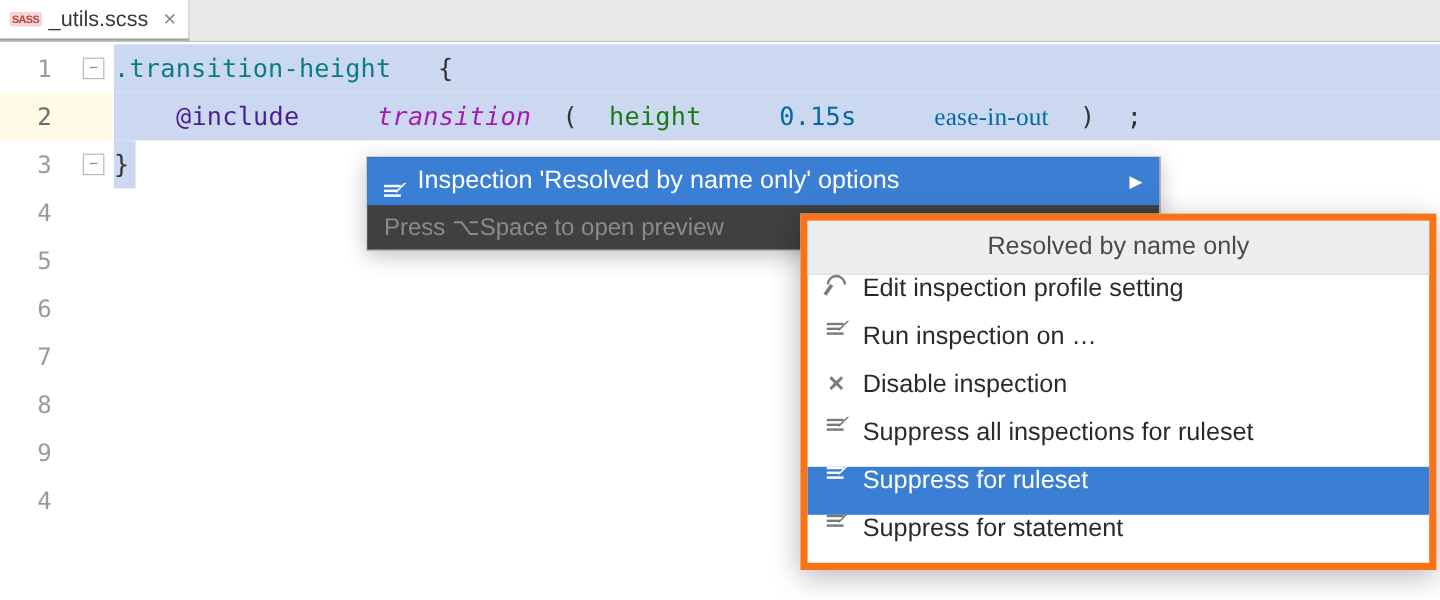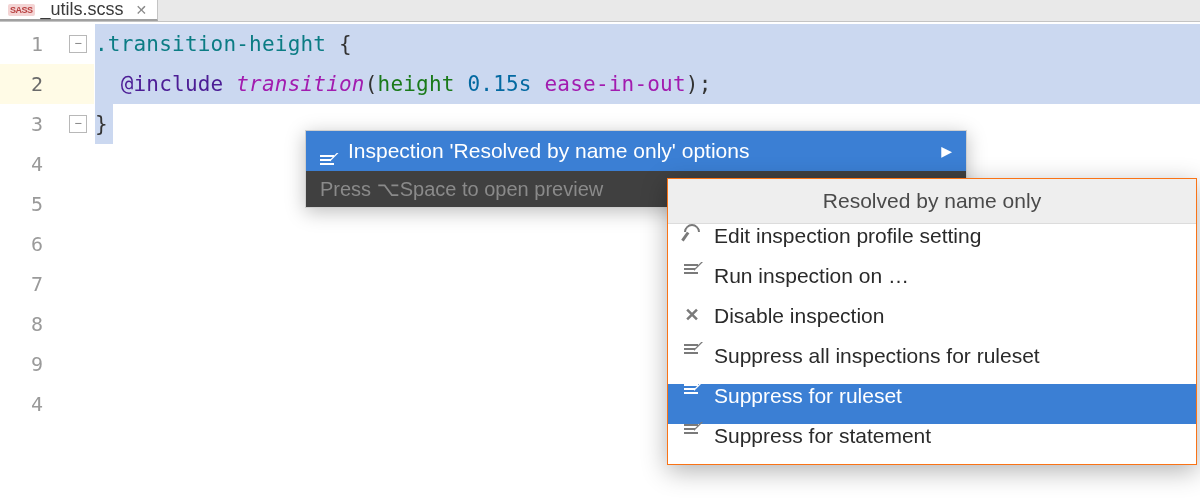--- a/index.html
+++ b/index.html
@@ -6,21 +6,21 @@
     body {
       font-family: "Menlo", "Monaco", "Consolas", monospace;
       font-size: 20px;
       background: #ffffff;
       overflow: hidden;
       width: 1200px;
       height: 500px;
       position: relative;
     }
     .tab-bar {
-      height: 22px;
+      height: 35px;
       background: #e9e9e9;
       border-bottom: 1px solid #c4c4c4;
       display: flex;
       align-items: stretch;
     }
     .tab {
       display: flex;
       align-items: center;
       padding: 0 10px 0 8px;
       background: #ffffff;
@@ -89,30 +89,30 @@
       position: relative;
     }
     .code-line {
       height: 40px;
       display: flex;
       align-items: center;
       white-space: pre;
       font-size: 21px;
       letter-spacing: 0.2px;
     }
-    .sel-line { background: #cbd8f0; }
+    .sel-line { background: #cbd8f0; gap: 26px; }
     .gutter-row.current { background: #fffbe6; }
     .gutter-row.current .line-number { color: #6a6a6a; }
     .tok-selector { color: #0b7c84; }
     .tok-brace { color: #333; }
     .tok-at { color: #4c1d95; }
     .tok-func { color: #a21caf; font-style: italic; }
     .tok-ident { color: #1a7a1a; }
     .tok-num { color: #0369a1; }
-    .tok-val { color: #a21caf; }
+    .tok-val { color: #0369a1; font-family: Liberation Serif, serif; }
     .tok-punct { color: #333; }
     .code-line.l1 { padding-left: 0px; }
     .code-line.l2 { padding-left: 0px; }
     .code-line.l3 { padding-left: 0px; }
 
     .popup1 {
       position: absolute;
       left: 305px;
       top: 130px;
       width: 662px;
@@ -141,21 +141,21 @@
       font-size: 20px;
     }
 
     .popup2 {
       position: absolute;
       left: 667px;
       top: 178px;
       width: 530px;
       background: #ffffff;
       box-shadow: 0 6px 24px rgba(0,0,0,0.3);
-      border: 1px solid #f97316;
+      border: 6px solid #f97316;
       font-family: -apple-system, "Segoe UI", sans-serif;
     }
     .popup2-title {
       background: #eeeeee;
       color: #4a4a4a;
       text-align: center;
       padding: 10px;
       font-size: 21px;
       border-bottom: 1px solid #dcdcdc;
     }

